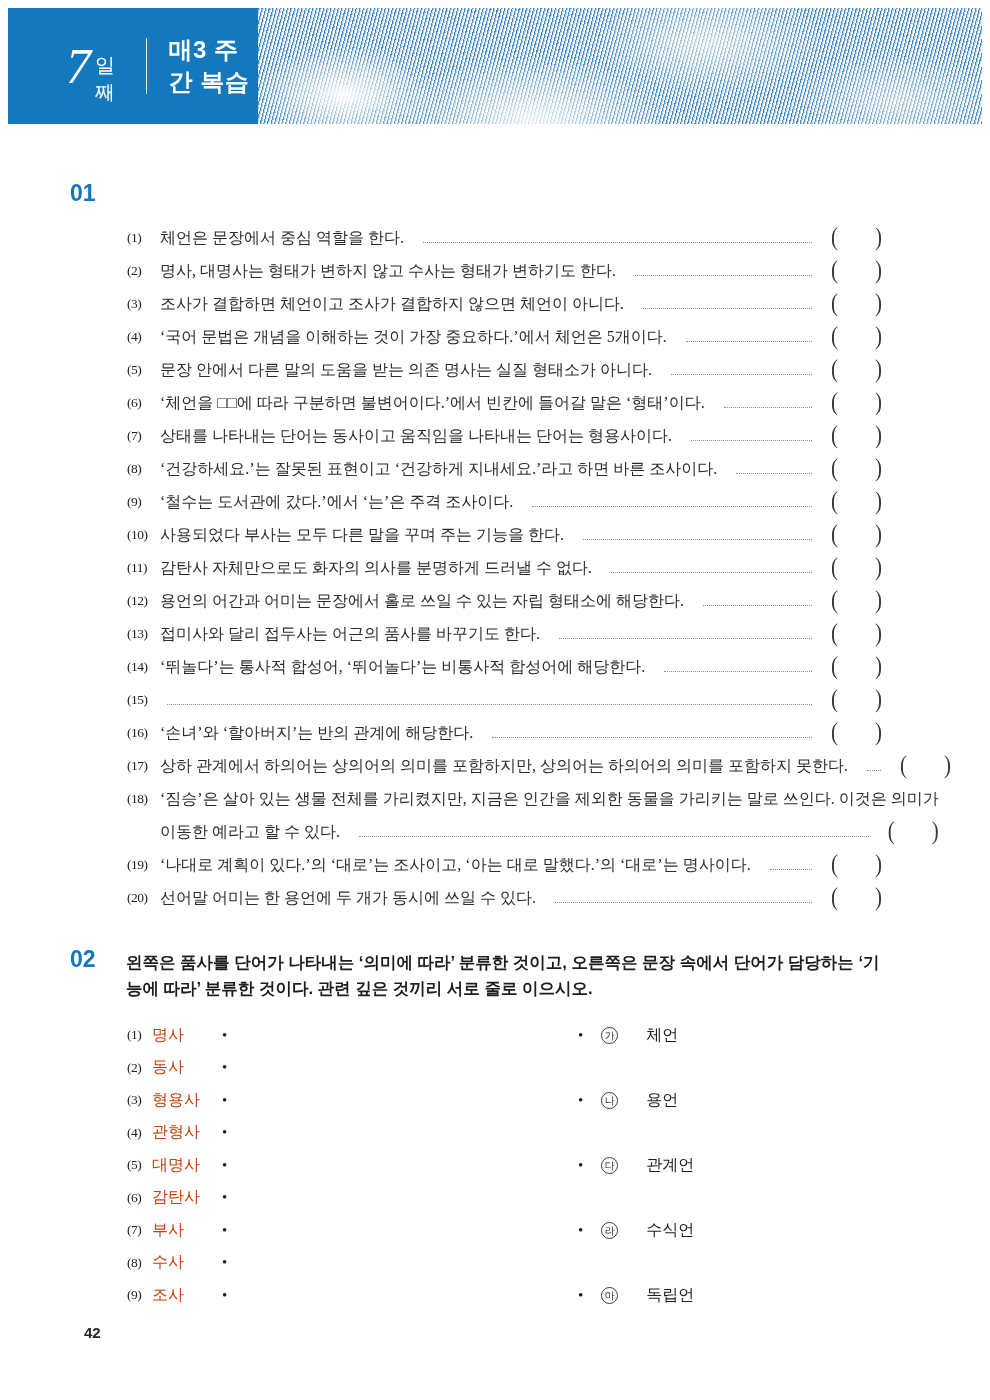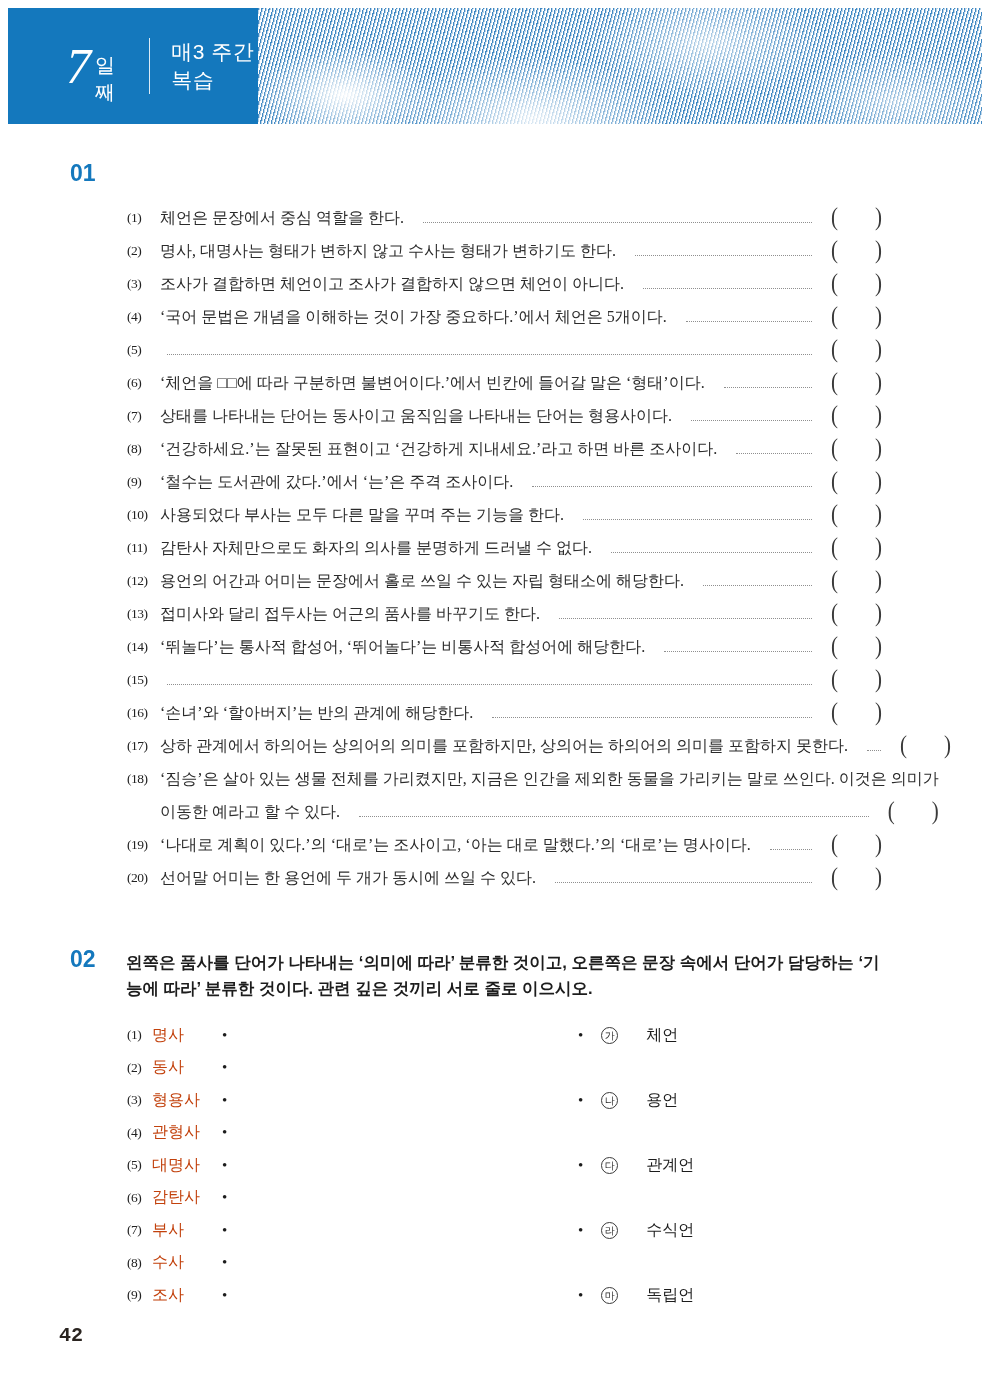--- a/index.html
+++ b/index.html
@@ -16,36 +16,36 @@
     width:250px; flex:none; background:#1478bd; color:#fff;
     display:flex; align-items:center; padding-left:58px;
   }
   .day-num {
     font-family:"Liberation Serif", serif; font-style:italic;
     font-size:50px; font-weight:400; line-height:1; margin-right:4px;
   }
   .day-suffix { font-size:20px; font-weight:400; margin-top:26px; letter-spacing:1px; }
   .band-divider { width:1px; height:56px; background:rgba(255,255,255,.85); margin:0 22px 0 26px; }
   .band-subtitle {
-    font-family:"Liberation Sans", sans-serif; font-weight:400;
-    font-size:21px; letter-spacing:0.5px;
+    font-family:"Liberation Sans", sans-serif; font-weight:700;
+    font-size:24px; letter-spacing:0.5px;
   }
   .band-pattern {
     flex:1;
     background:
       radial-gradient(ellipse 130px 70px at 12% 75%, rgba(255,255,255,.95), rgba(255,255,255,0) 70%),
       radial-gradient(ellipse 200px 90px at 38% 95%, rgba(255,255,255,.85), rgba(255,255,255,0) 70%),
       radial-gradient(ellipse 170px 80px at 62% 30%, rgba(255,255,255,.65), rgba(255,255,255,0) 70%),
       radial-gradient(ellipse 150px 70px at 88% 80%, rgba(255,255,255,.55), rgba(255,255,255,0) 70%),
       repeating-linear-gradient(105deg, #3f88c3 0px, #3f88c3 1px, rgba(98,156,203,.45) 1px, rgba(98,156,203,.45) 2px, rgba(255,255,255,.9) 2px, rgba(255,255,255,.9) 3.5px);
   }
 
   
   .question { position:absolute; left:70px; width:812px; }
-  .q1 { top:160px; }
+  .q1 { top:180px; }
   .q2 { top:946px; }
   .q-head { display:flex; align-items:flex-start; }
   .q-num {
     flex:none; width:56px; font-family:"Liberation Sans", sans-serif;
     font-weight:700; font-size:23px; color:#1478bd; line-height:1.2;
   }
   .q-title {
     font-family:"Liberation Sans", sans-serif; font-weight:700;
     font-size:16.5px; color:#1c1c1c; line-height:1.55; padding-top:4px;
   }
@@ -76,23 +76,23 @@
   .m-option { position:absolute; left:451px; display:flex; align-items:center; }
   .m-option .m-dot { margin-right:18px; }
   .option-mark {
     flex:none; width:17px; height:17px; border:1px solid #3a3a3a; border-radius:50%;
     font-size:10px; line-height:16px; text-align:center; color:#1c1c1c; margin-right:8px;
   }
   .option-label { font-size:16px; color:#1c1c1c;margin-left:20px; }
 
   
   .page-num {
-    position:absolute; top:1324px; left:59px;
-    font-family:Liberation Mono, monospace; font-weight:700;
-    font-size:20px; color:#2a2420;
+    position:absolute; top:1324px; left:84px;
+    font-family:Liberation Sans, sans-serif; font-weight:700;
+    font-size:15px; color:#2a2420;
   }
 </style>
 </head>
 <body>
 
 <div class="page">
 
   <header class="band">
     <div class="band-solid">
       <span class="day-num">7</span>
@@ -161,20 +161,21 @@
                 <span class="gap"></span>
                 <span class="paren">)</span>
               </span>
             </div>
           </div>
         </div>
         <div class="q-item">
           <span class="item-num">(5)</span>
           <div class="item-main">
             <div class="line">
+              <span class="item-text">문장 안에서 다른 말의 도움을 받는 의존 명사는 실질 형태소가 아니다.</span>
               <span class="leader"></span>
               <span class="answer">
                 <span class="paren">(</span>
                 <span class="gap"></span>
                 <span class="paren">)</span>
               </span>
             </div>
           </div>
         </div>
         <div class="q-item">

